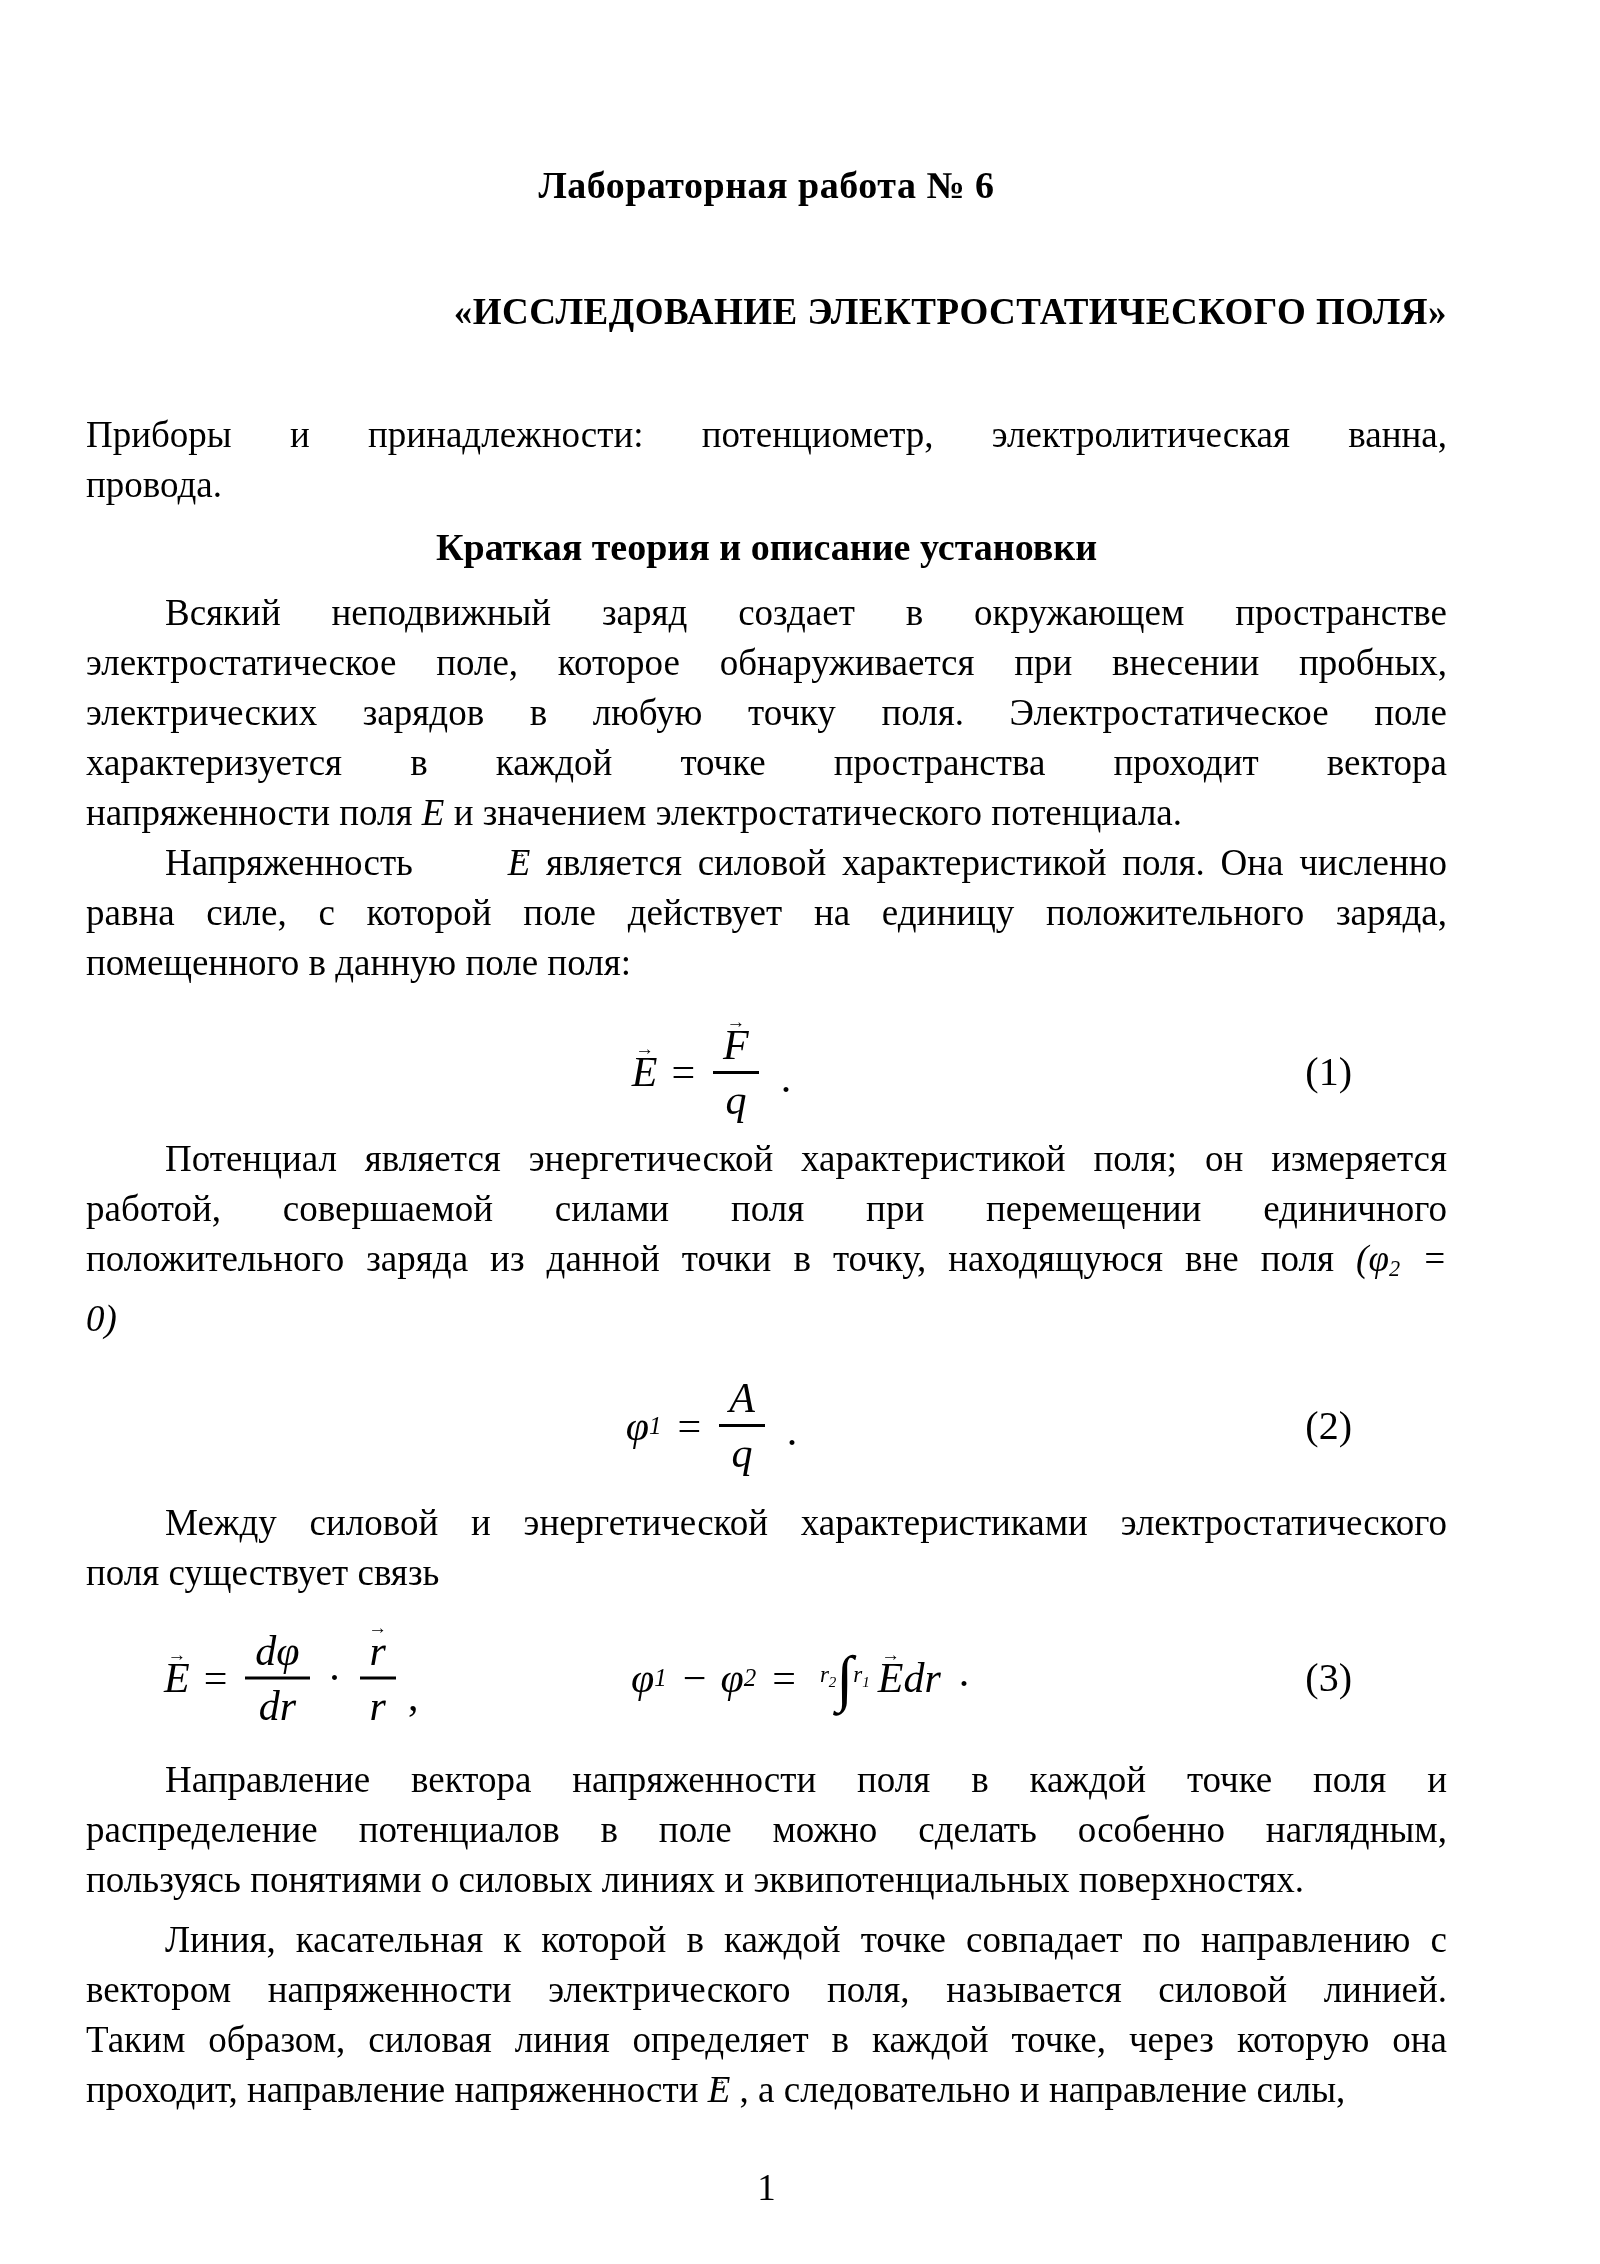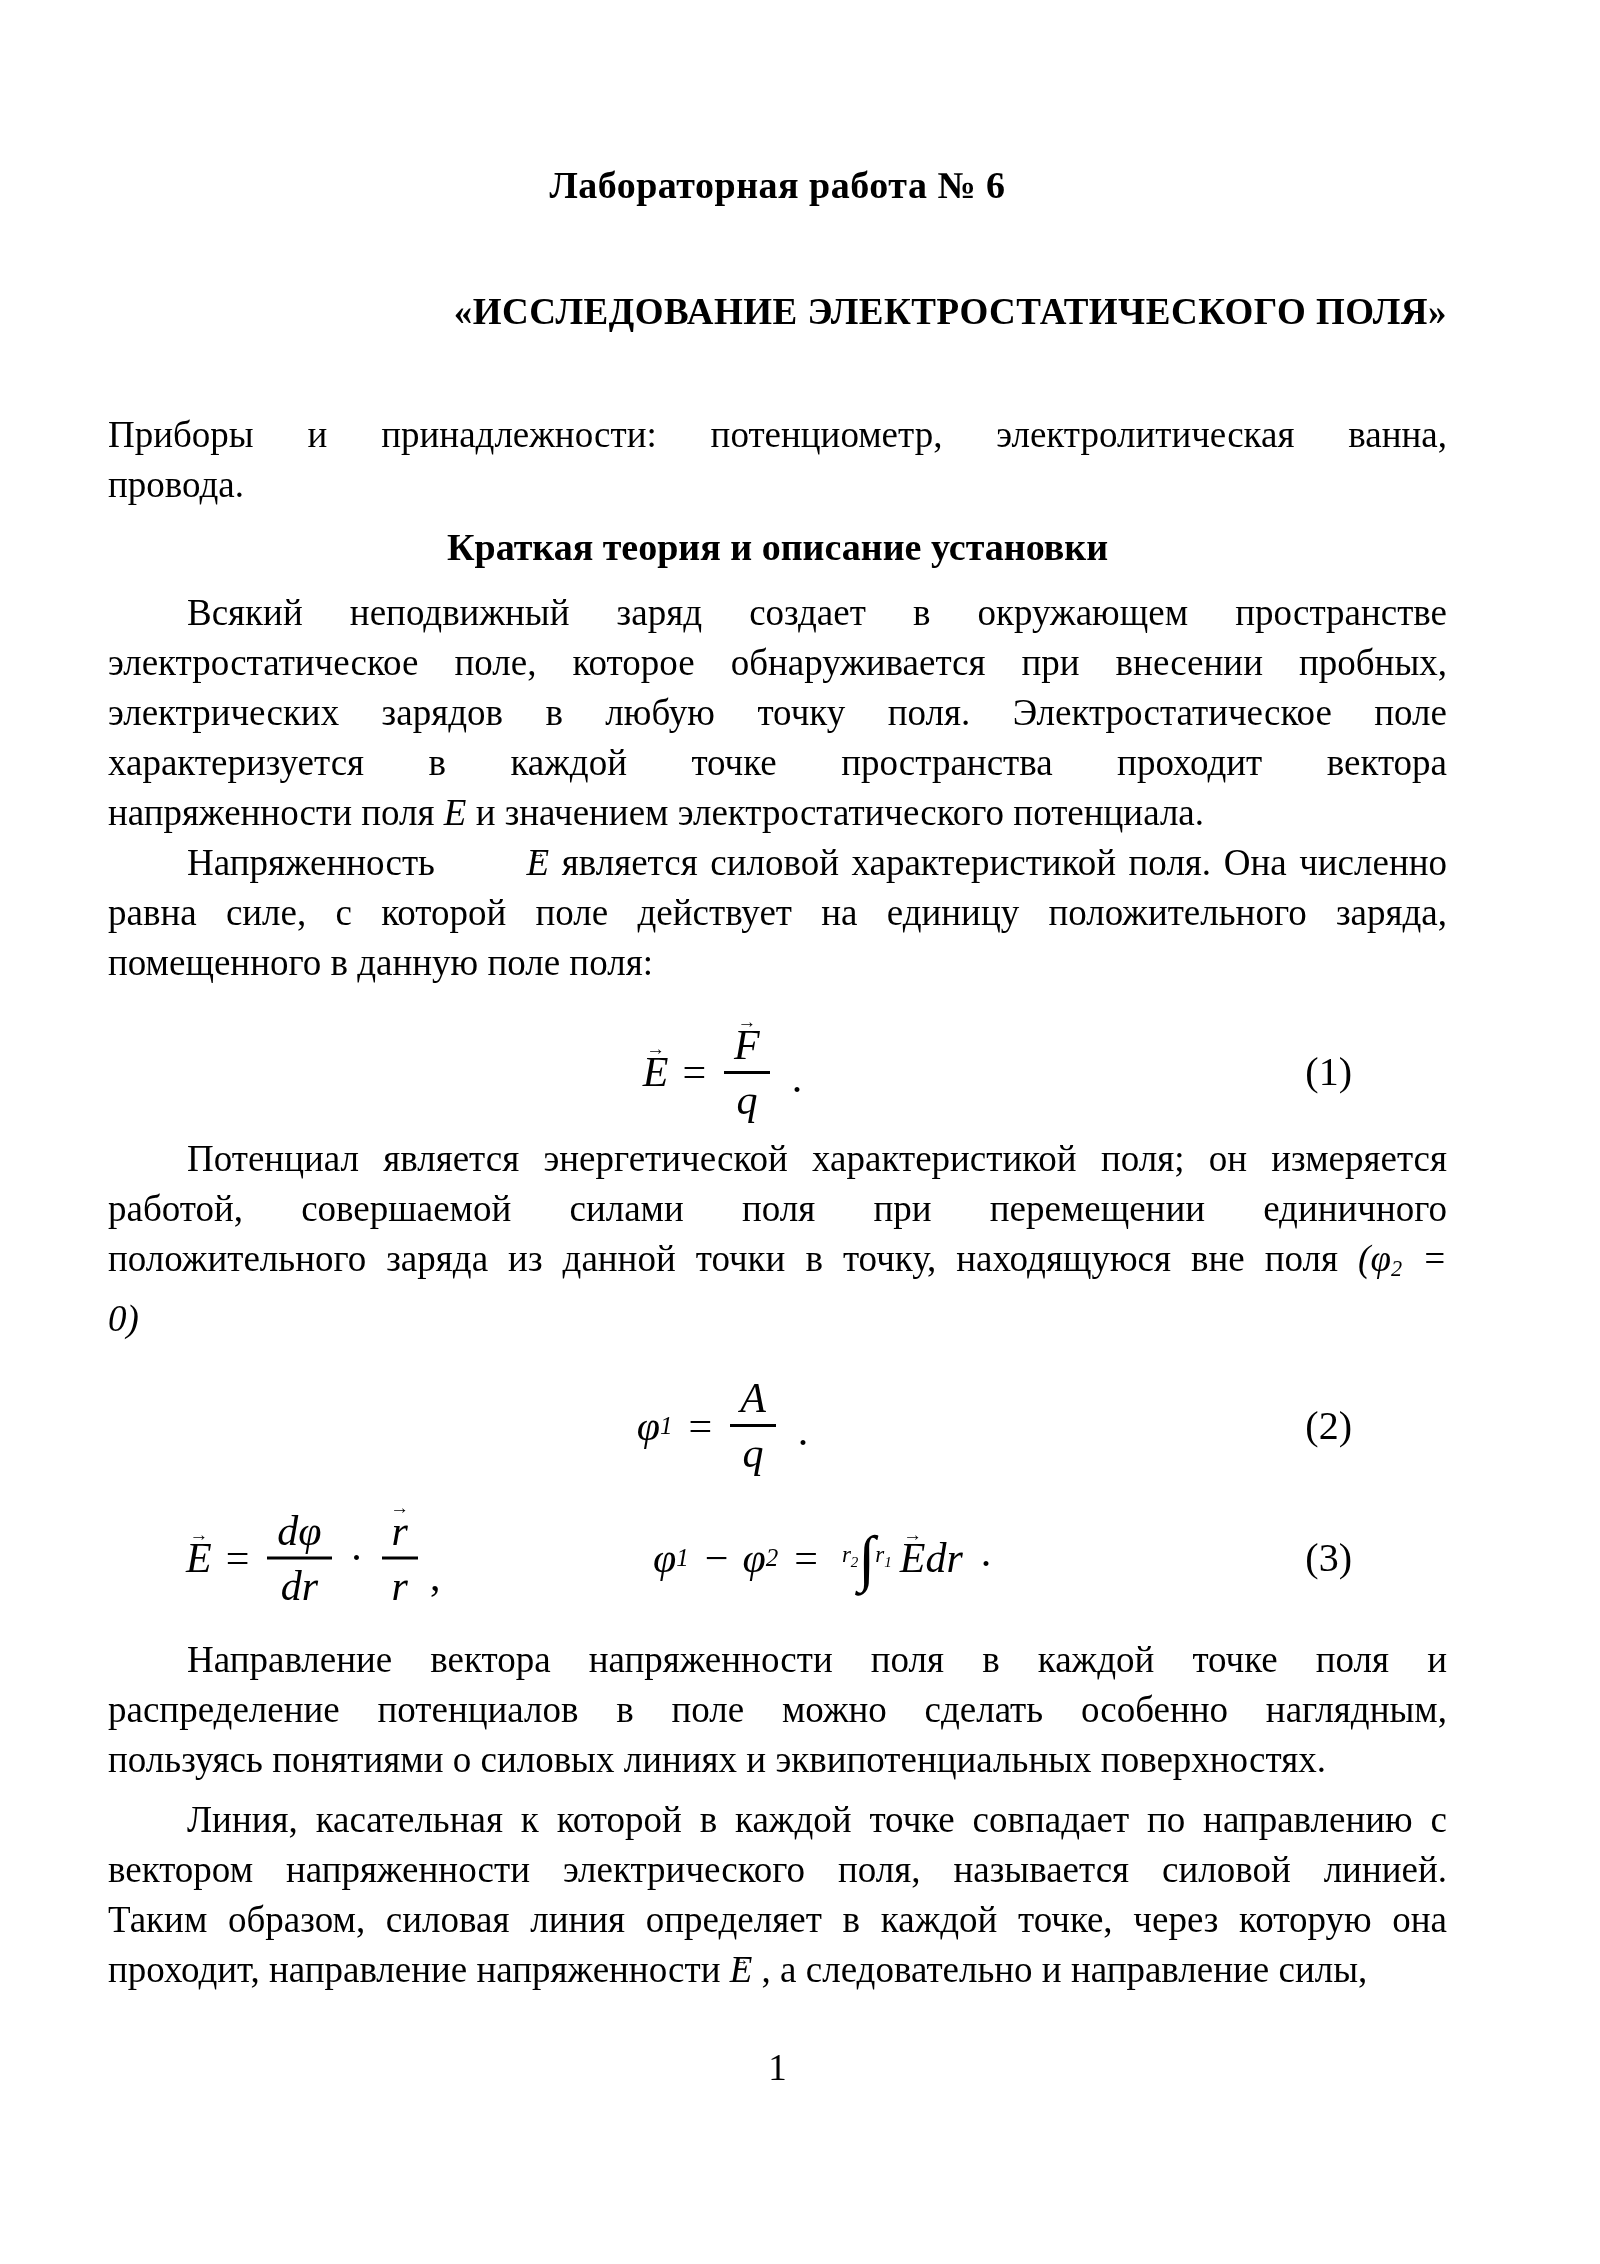--- a/index.html
+++ b/index.html
@@ -1,21 +1,21 @@
 <!DOCTYPE html>
 <html><head>
 <meta charset="utf-8">
 <style>
   html,body{margin:0;padding:0;}
   body{
     width:1600px;height:2264px;background:#ffffff;color:#000000;
     font-family:"Liberation Serif","DejaVu Serif",serif;
     overflow:hidden;position:relative;
   }
-  .page{box-sizing:border-box;width:1600px;height:2232px;padding:160px 153px 0 108px;}
+  .page{box-sizing:border-box;width:1600px;height:2232px;padding:160px 153px 0 86px;}
 
   
   .lab-title{
     margin:0;font-size:38px;font-weight:bold;text-align:center;
     line-height:50px;letter-spacing:0.5px;
   }
   .main-title{
     margin:77px 0 0 0;font-size:37px;font-weight:bold;text-align:right;
     line-height:50px;letter-spacing:0.5px;
   }
@@ -134,20 +134,24 @@
       <span class="eq-op">=</span>
       <span class="frac">
         <span class="num eqit">A</span>
         <span class="den eqit">q</span>
       </span>
       <span class="fend">.</span>
     </div>
     <span class="eq-label">(2)</span>
   </div>
 
+  <div class="para indented p4">
+      <div class="line first"><span>Между силовой и энергетической характеристиками электростатического</span></div>
+      <div class="line last"><span>поля существует связь</span></div>
+    </div>
 
   <div class="eq-row f3">
     <div class="f3-left">
       <span class="sv eqit">E</span>
       <span class="eq-op">=</span>
       <span class="frac">
         <span class="num eqit">dφ</span>
         <span class="den eqit">dr</span>
       </span>
       <span class="eq-op">·</span>

